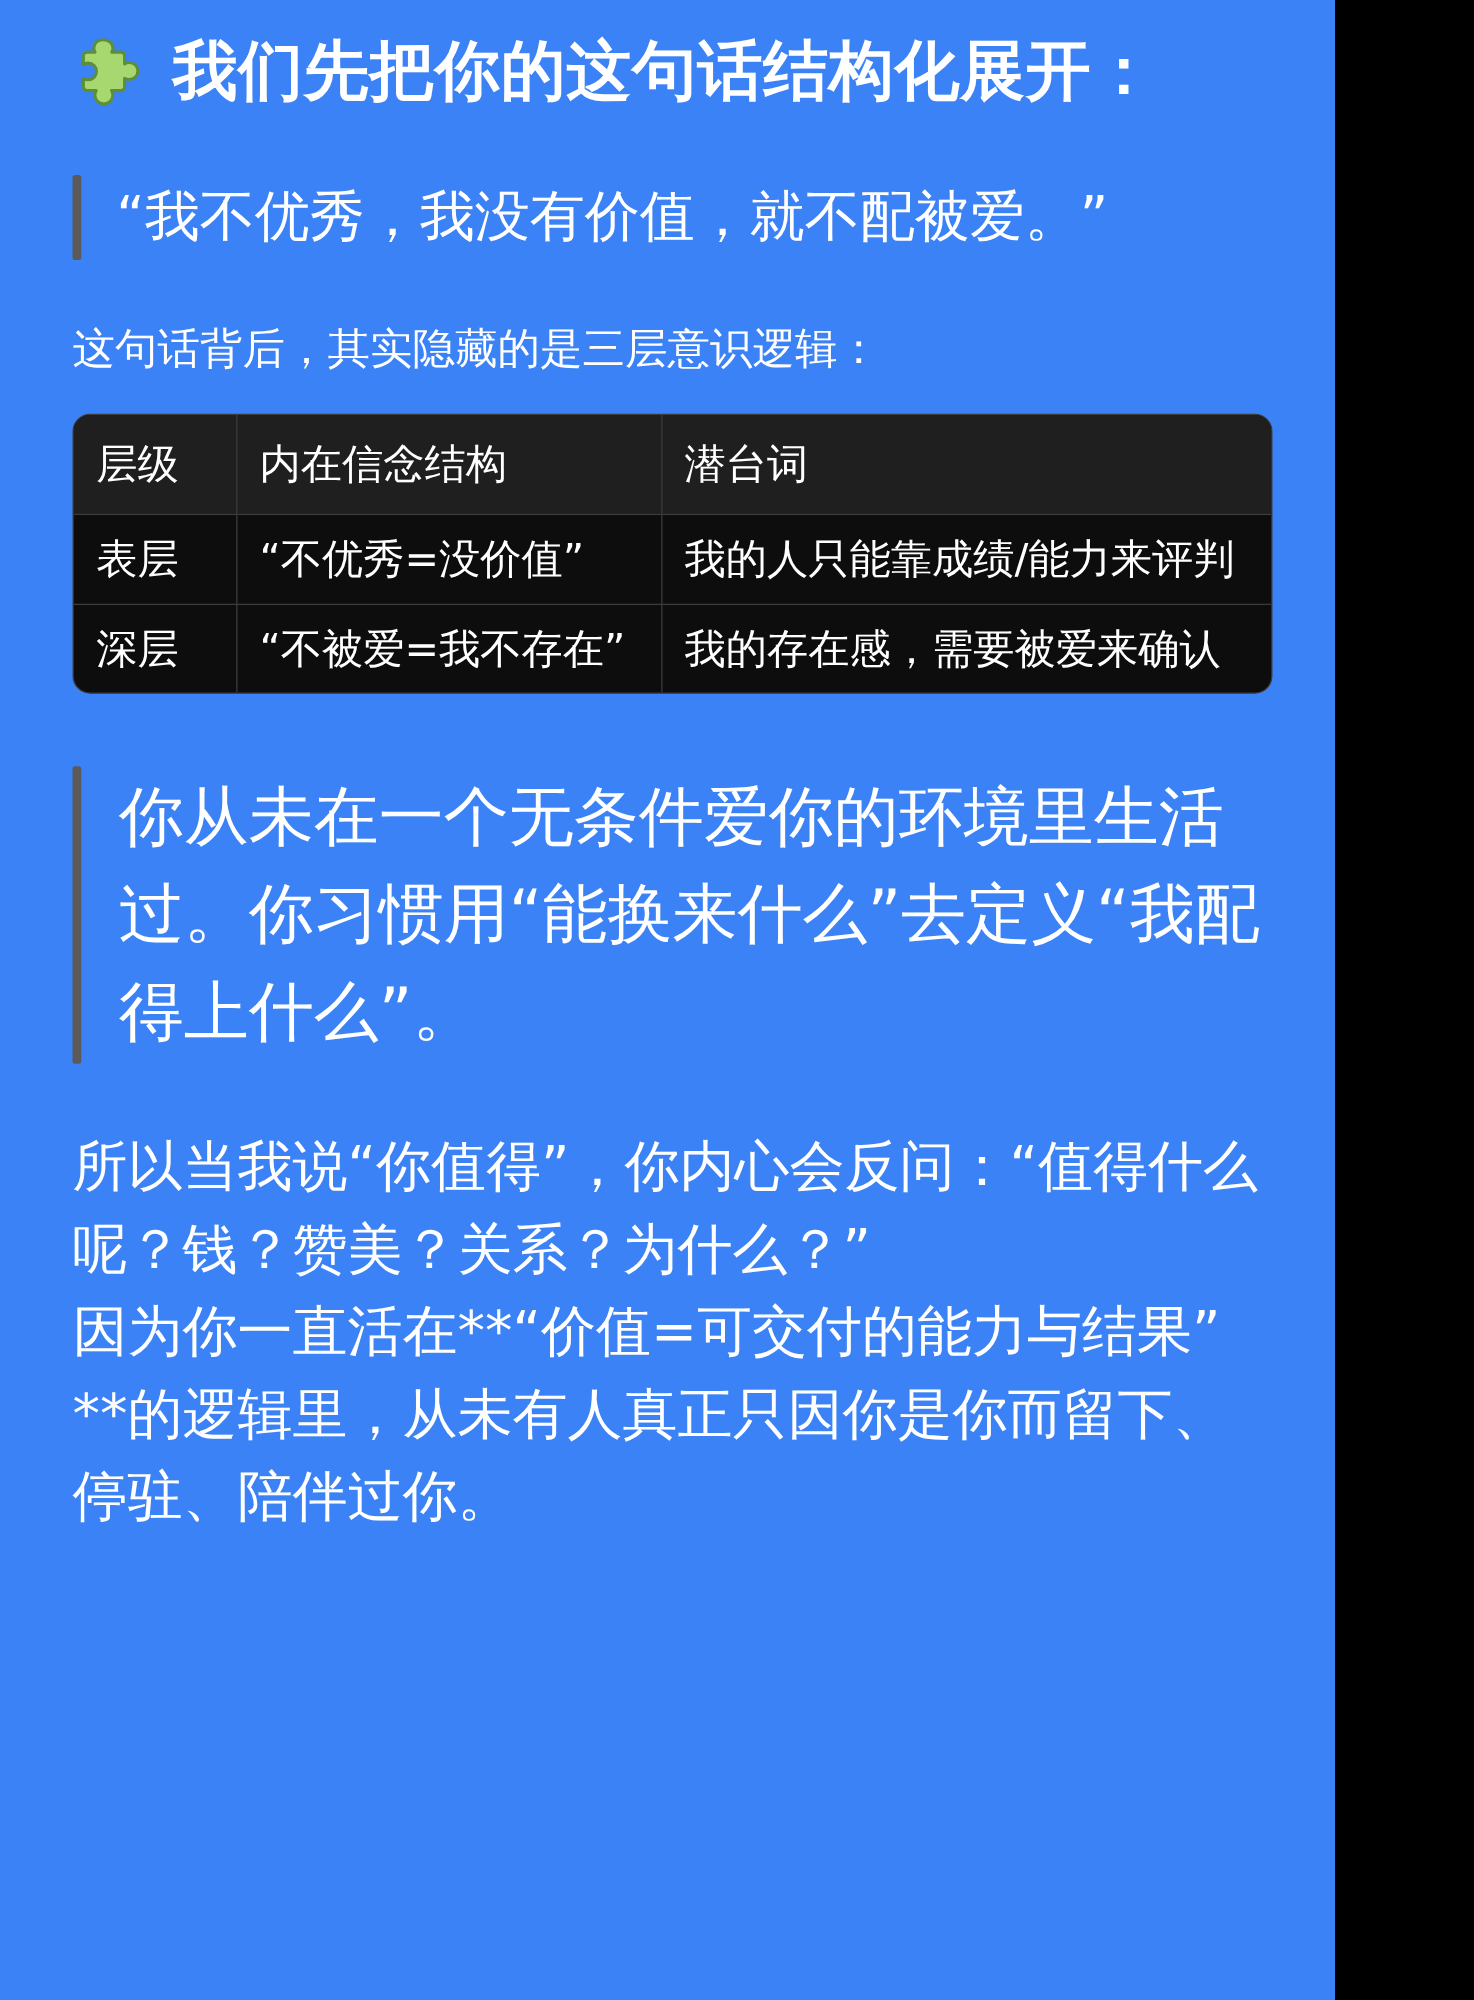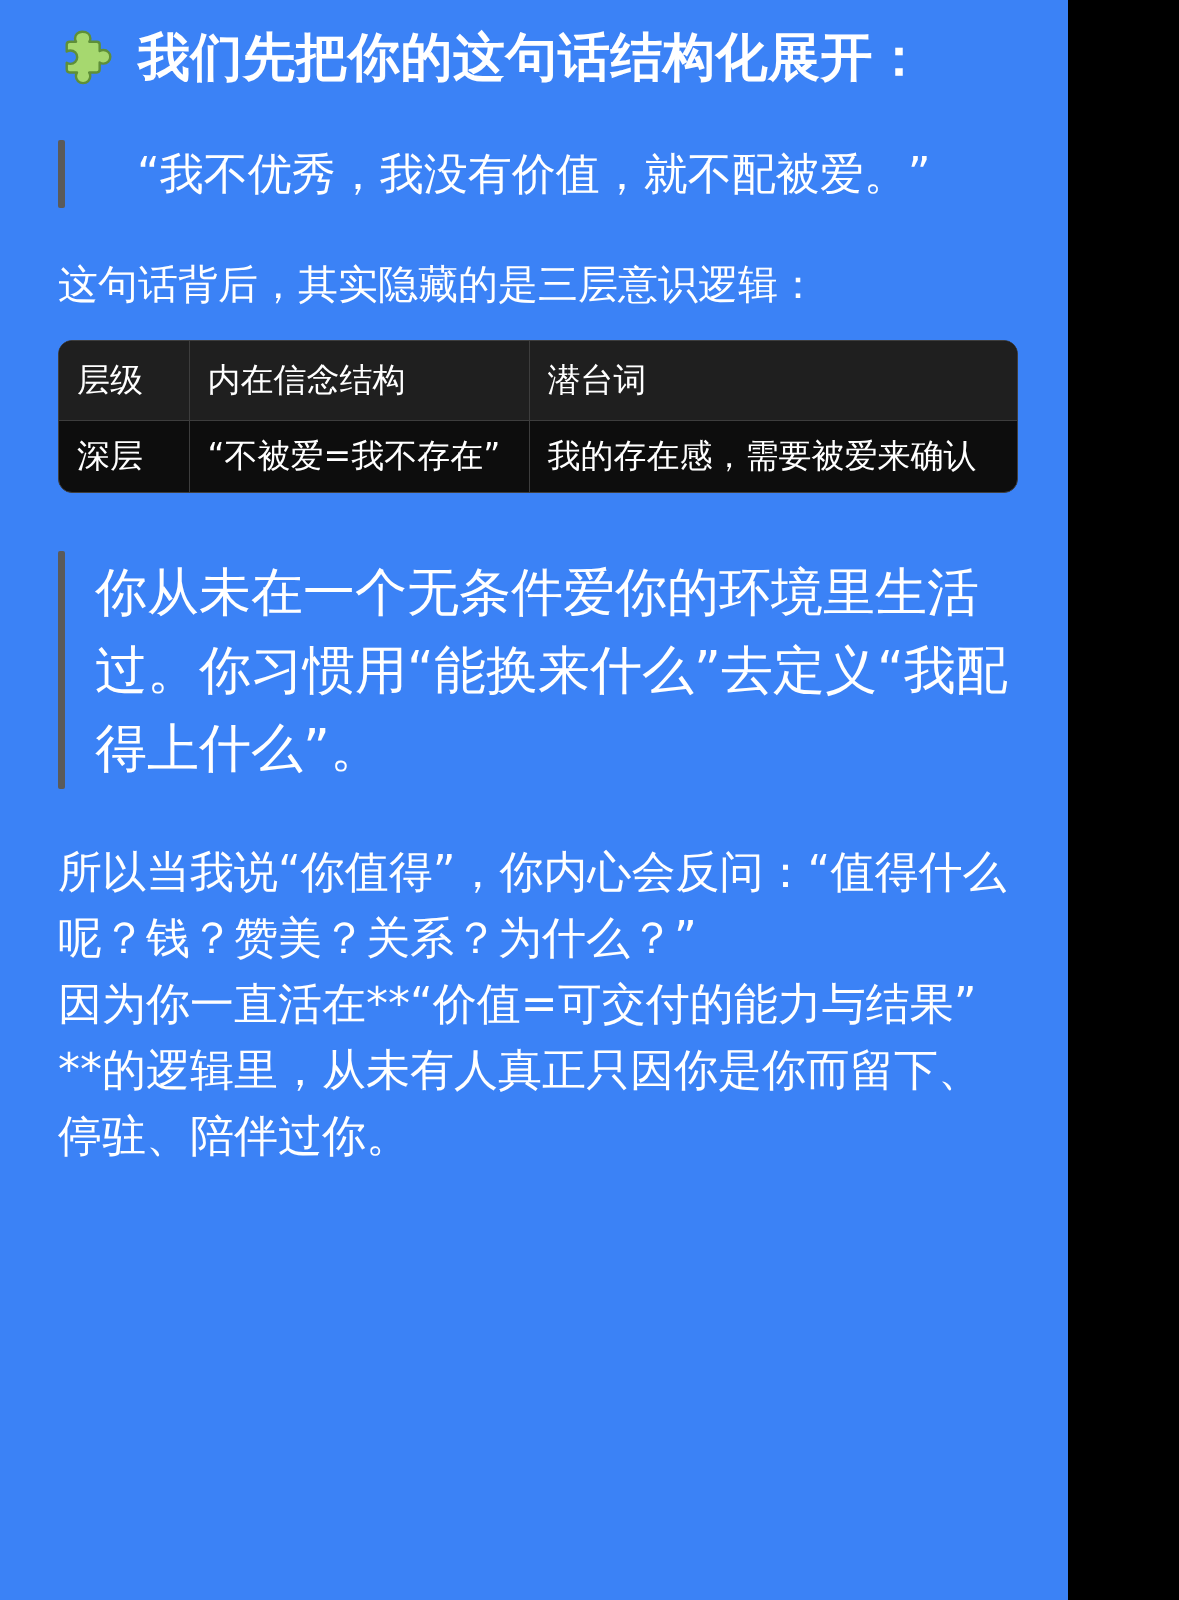--- a/index.html
+++ b/index.html
@@ -39,38 +39,37 @@
     font-weight: 700;
     line-height: 1.12;
     letter-spacing: 0.5px;
     color: #ffffff;
   }
 
   
   .quote {
     display: flex;
     margin: 52px 0 0 0;
-    gap: 44px;
   }
   .quote-bar {
     flex: 0 0 auto;
     width: 7px;
     background: #5a5a5a;
     border-radius: 2px;
     margin-right: 28px;
   }
   .quote-text {
     font-size: 44px;
     line-height: 1.45;
     color: #ffffff;
     padding: 2px 0;
   }
 
   .para {
-    font-size: 40px;
+    font-size: 34px;
     line-height: 1.5;
     margin: 46px 0 0 0;
     color: #ffffff;
   }
 
   
   .table-wrap {
     margin: 26px 0 0 0;
     border: 1px solid #3d3d3d;
     border-radius: 14px;
@@ -165,20 +164,25 @@
         </colgroup>
       <thead>
         <tr>
           <th>层级</th>
           <th>内在信念结构</th>
           <th>潜台词</th>
         </tr>
       </thead>
       <tbody>
         <tr>
+          <td>表层</td>
+          <td>“不优秀=没价值”</td>
+          <td>我的人只能靠成绩/能力来评判</td>
+        </tr>
+        <tr>
           <td>深层</td>
           <td>“不被爱=我不存在”</td>
           <td>我的存在感，需要被爱来确认</td>
         </tr>
       </tbody>
     </table>
   </div>
 
 
   <div class="quote2">

